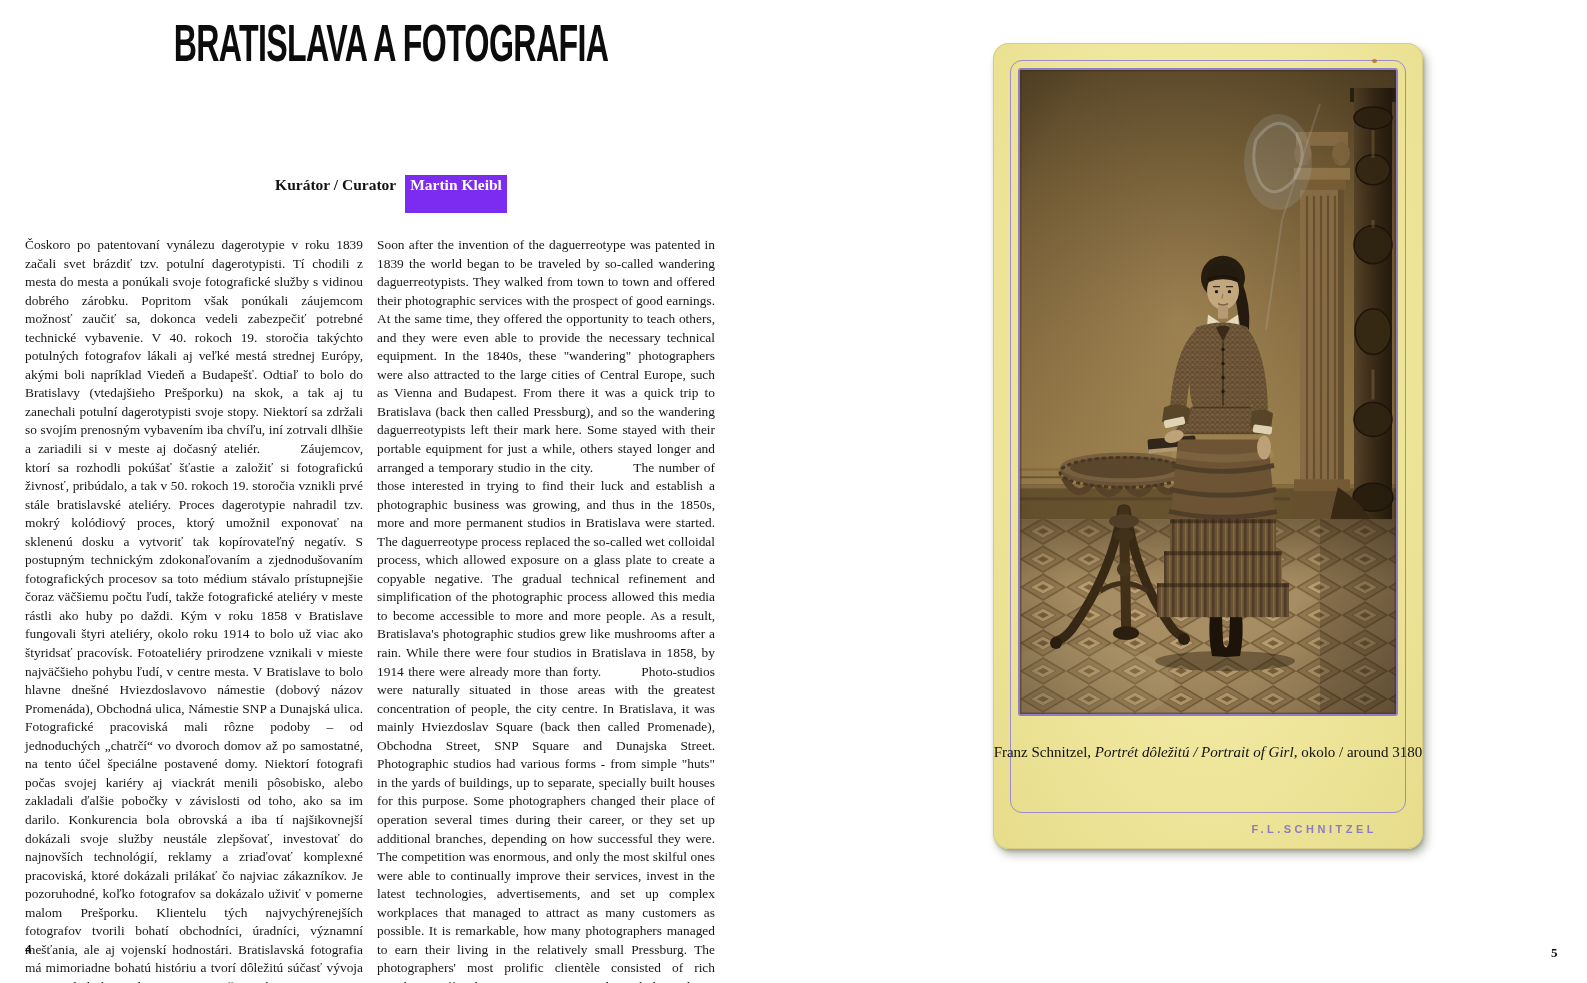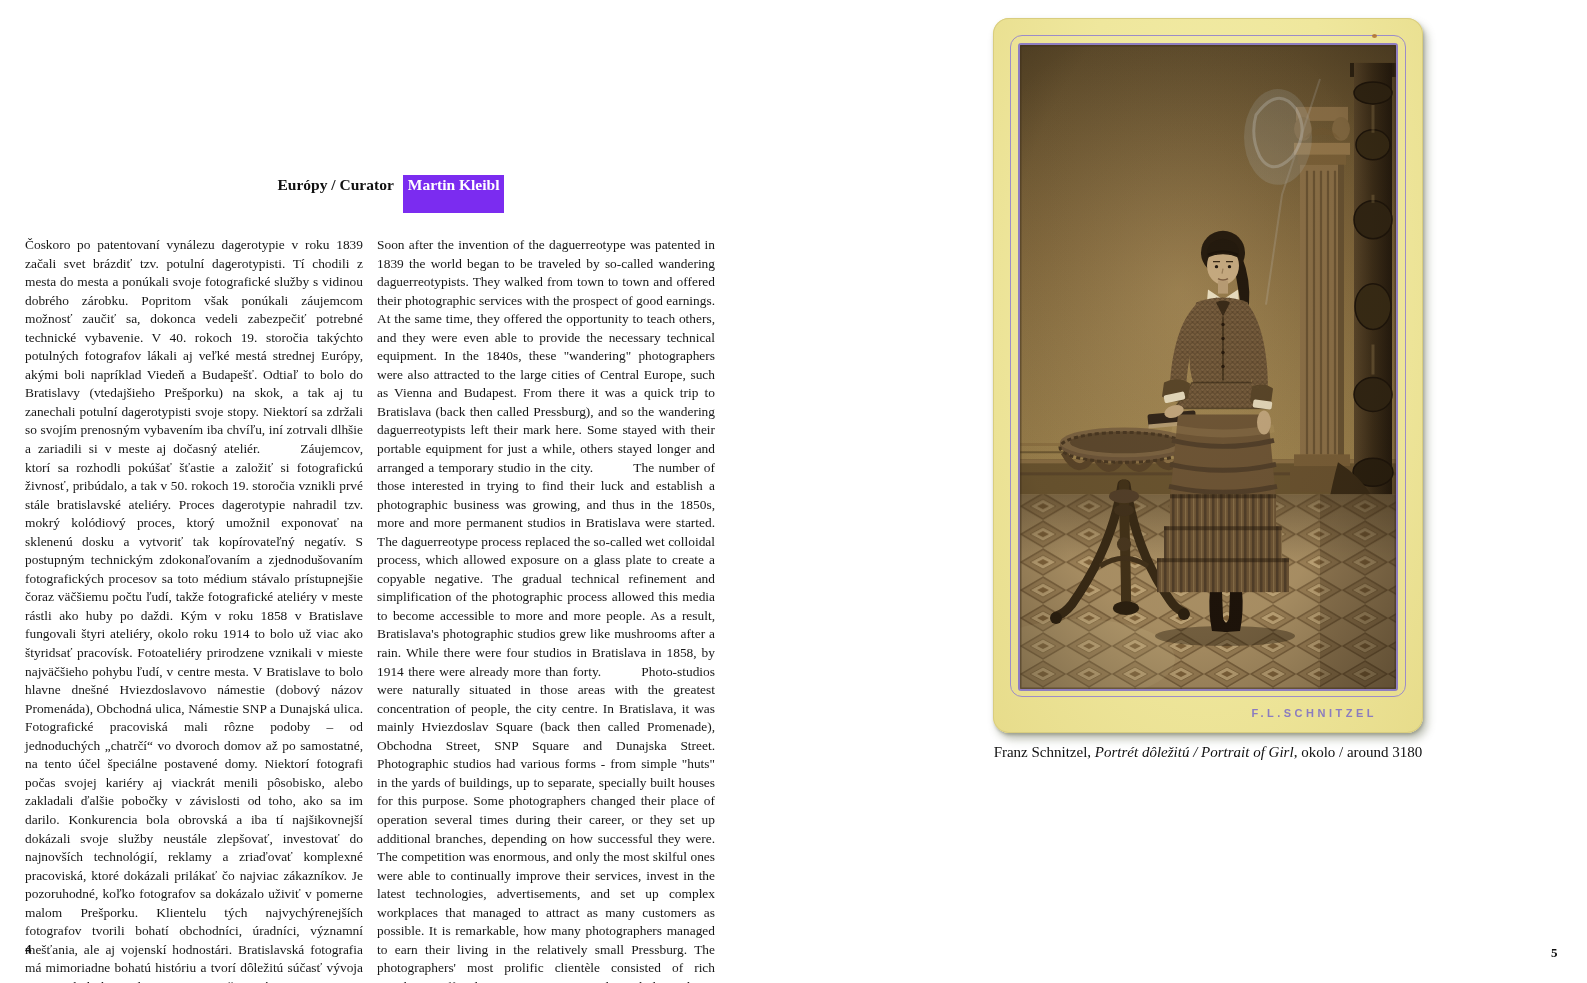--- a/index.html
+++ b/index.html
@@ -31,21 +31,21 @@
   .col {
     width:338px; font-size:13.4px; line-height:18.55px; color:#161616;
     text-align:justify;
   }
   .page-number { position:absolute; font-size:13px; font-weight:bold; color:#111; }
   .pn-left  { left:25px;  top:941px; }
   .pn-right { left:1551px; top:945px; }
 
   
   .photo-card {
-    position:absolute; left:993px; top:18px; width:430px; height:715px;
+    position:absolute; left:993px; top:43px; width:430px; height:806px;
     border-radius:16px;
     background: radial-gradient(ellipse at 50% 38%, #f3eda9 0%, #efe79d 55%, #e7dc8b 100%);
     box-shadow: 0 0 0 1px #d9cd7f inset,
                 4px 6px 9px rgba(105,110,85,0.45),
                 1px 2px 3px rgba(90,95,70,0.35);
   }
   .card-frame {
     position:absolute; left:17px; right:17px; top:17px; bottom:36px;
     border:1.5px solid #9c8cc9; border-radius:12px; pointer-events:none;
   }
@@ -70,24 +70,27 @@
   }
   .caption em { font-style:italic; }
 </style>
 </head>
 <body>
 
 <div class="spread">
 
   <div class="page-left">
     <header class="title-block">
+      <div class="title-line">
+        <span class="tl">BRATISLAVA A FOTOGRAFIA</span>
+      </div>
     </header>
 
     <div class="curator-line">
-      <span class="curator-label">Európy / Curator</span><span class="curator-name">Martin Kleibl</span>
+      <span class="curator-label">Kurátor / Curator</span><span class="curator-name">Martin Kleibl</span>
     </div>
 
     <div class="columns">
       <div class="col">Čoskoro po patentovaní vynálezu dagerotypie v roku 1839 začali svet brázdiť tzv. potulní dagerotypisti. Tí chodili z mesta do mesta a ponúkali svoje fotografické služby s vidinou dobrého zárobku. Popritom však ponúkali záujemcom možnosť zaučiť sa, dokonca vedeli zabezpečiť potrebné technické vybavenie. V 40. rokoch 19. storočia takýchto potulných fotografov lákali aj veľké mestá strednej Európy, akými boli napríklad Viedeň a Budapešť. Odtiaľ to bolo do Bratislavy (vtedajšieho Prešporku) na skok, a tak aj tu zanechali potulní dagerotypisti svoje stopy. Niektorí sa zdržali so svojím prenosným vybavením iba chvíľu, iní zotrvali dlhšie a zariadili si v meste aj dočasný ateliér.   Záujemcov, ktorí sa rozhodli pokúšať šťastie a založiť si fotografickú živnosť, pribúdalo, a tak v 50. rokoch 19. storočia vznikli prvé stále bratislavské ateliéry. Proces dagerotypie nahradil tzv. mokrý kolódiový proces, ktorý umožnil exponovať na sklenenú dosku a vytvoriť tak kopírovateľný negatív. S postupným technickým zdokonaľovaním a zjednodušovaním fotografických procesov sa toto médium stávalo prístupnejšie čoraz väčšiemu počtu ľudí, takže fotografické ateliéry v meste rástli ako huby po daždi. Kým v roku 1858 v Bratislave fungovali štyri ateliéry, okolo roku 1914 to bolo už viac ako štyridsať pracovísk. Fotoateliéry prirodzene vznikali v mieste najväčšieho pohybu ľudí, v centre mesta. V Bratislave to bolo hlavne dnešné Hviezdoslavovo námestie (dobový názov Promenáda), Obchodná ulica, Námestie SNP a Dunajská ulica. Fotografické pracoviská mali rôzne podoby – od jednoduchých „chatrčí“ vo dvoroch domov až po samostatné, na tento účel špeciálne postavené domy. Niektorí fotografi počas svojej kariéry aj viackrát menili pôsobisko, alebo zakladali ďalšie pobočky v závislosti od toho, ako sa im darilo. Konkurencia bola obrovská a iba tí najšikovnejší dokázali svoje služby neustále zlepšovať, investovať do najnovších technológií, reklamy a zriaďovať komplexné pracoviská, ktoré dokázali prilákať čo najviac zákazníkov. Je pozoruhodné, koľko fotografov sa dokázalo uživiť v pomerne malom Prešporku. Klientelu tých najvychýrenejších fotografov tvorili bohatí obchodníci, úradníci, významní mešťania, ale aj vojenskí hodnostári. Bratislavská fotografia má mimoriadne bohatú históriu a tvorí dôležitú súčasť vývoja mesta od druhej polovice 19. storočia. Významnou mierou zasiahla do jej kultúrno-spoločenského vývoja a v neposlednom rade nám dnes prináša jedinečné svedectvo o podobe mesta a jeho obyvateľoch. Veľa materiálov je bohužiaľ navždy stratených, ale stále je tu mnoho tých, ktoré sa zachovali, alebo takých, ktoré ešte len čakajú na svoje objavenie, aby mohli byť skúmané. Každá jedna fotografia totiž pomáha doplniť vizuálnu mozaiku histórie Bratislavy.</div>
       <div class="col">Soon after the invention of the daguerreotype was patented in 1839 the world began to be traveled by so-called wandering daguerreotypists. They walked from town to town and offered their photographic services with the prospect of good earnings. At the same time, they offered the opportunity to teach others, and they were even able to provide the necessary technical equipment. In the 1840s, these "wandering" photographers were also attracted to the large cities of Central Europe, such as Vienna and Budapest. From there it was a quick trip to Bratislava (back then called Pressburg), and so the wandering daguerreotypists left their mark here. Some stayed with their portable equipment for just a while, others stayed longer and arranged a temporary studio in the city.   The number of those interested in trying to find their luck and establish a photographic business was growing, and thus in the 1850s, more and more permanent studios in Bratislava were started. The daguerreotype process replaced the so-called wet colloidal process, which allowed exposure on a glass plate to create a copyable negative. The gradual technical refinement and simplification of the photographic process allowed this media to become accessible to more and more people. As a result, Bratislava's photographic studios grew like mushrooms after a rain. While there were four studios in Bratislava in 1858, by 1914 there were already more than forty.   Photo-studios were naturally situated in those areas with the greatest concentration of people, the city centre. In Bratislava, it was mainly Hviezdoslav Square (back then called Promenade), Obchodna Street, SNP Square and Dunajska Street. Photographic studios had various forms - from simple "huts" in the yards of buildings, up to separate, specially built houses for this purpose. Some photographers changed their place of operation several times during their career, or they set up additional branches, depending on how successful they were. The competition was enormous, and only the most skilful ones were able to continually improve their services, invest in the latest technologies, advertisements, and set up complex workplaces that managed to attract as many customers as possible. It is remarkable, how many photographers managed to earn their living in the relatively small Pressburg. The photographers' most prolific clientèle consisted of rich merchants, officials, important townspeople, and also military dignitaries.   Photography in Bratislava has a remarkably rich history and was an important part of the city's development beginning in the second half of the 19th century. It had a significant impact on the cultural and social development of Bratislava. Last but not least, it gives us a unique testimony about the appearance of the city and its inhabitants. Unfortunately a lot of material has been lost forever, but there is still much that has been preserved and much that still waits to be discovered and studied. Every single photograph helps to complete the visual mosaic of Bratislava's history.</div>
     </div>
 
     <div class="page-number pn-left">4</div>
   </div>
 

